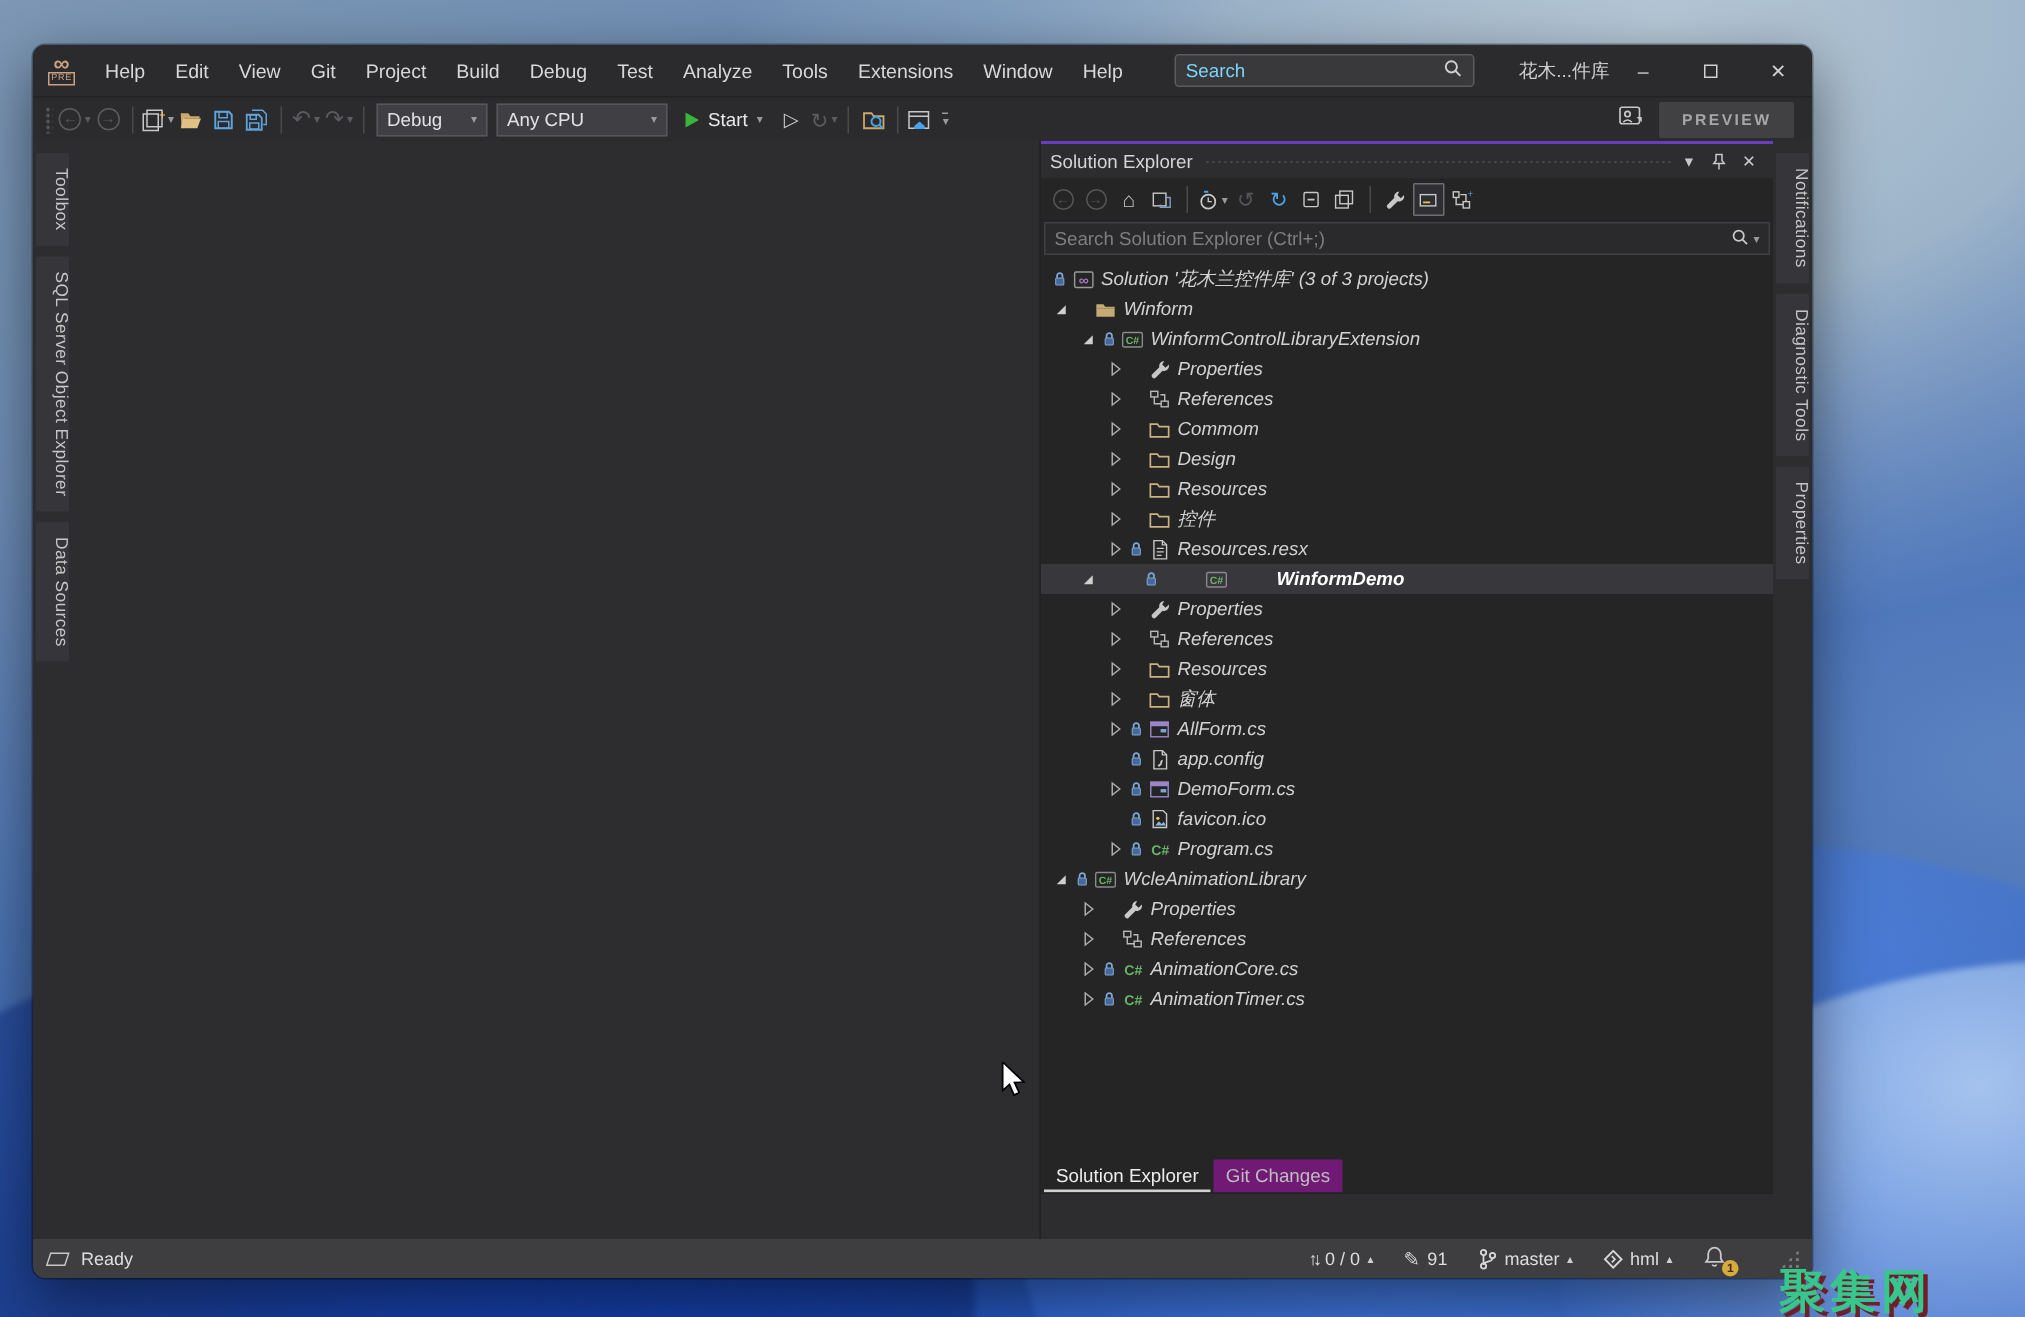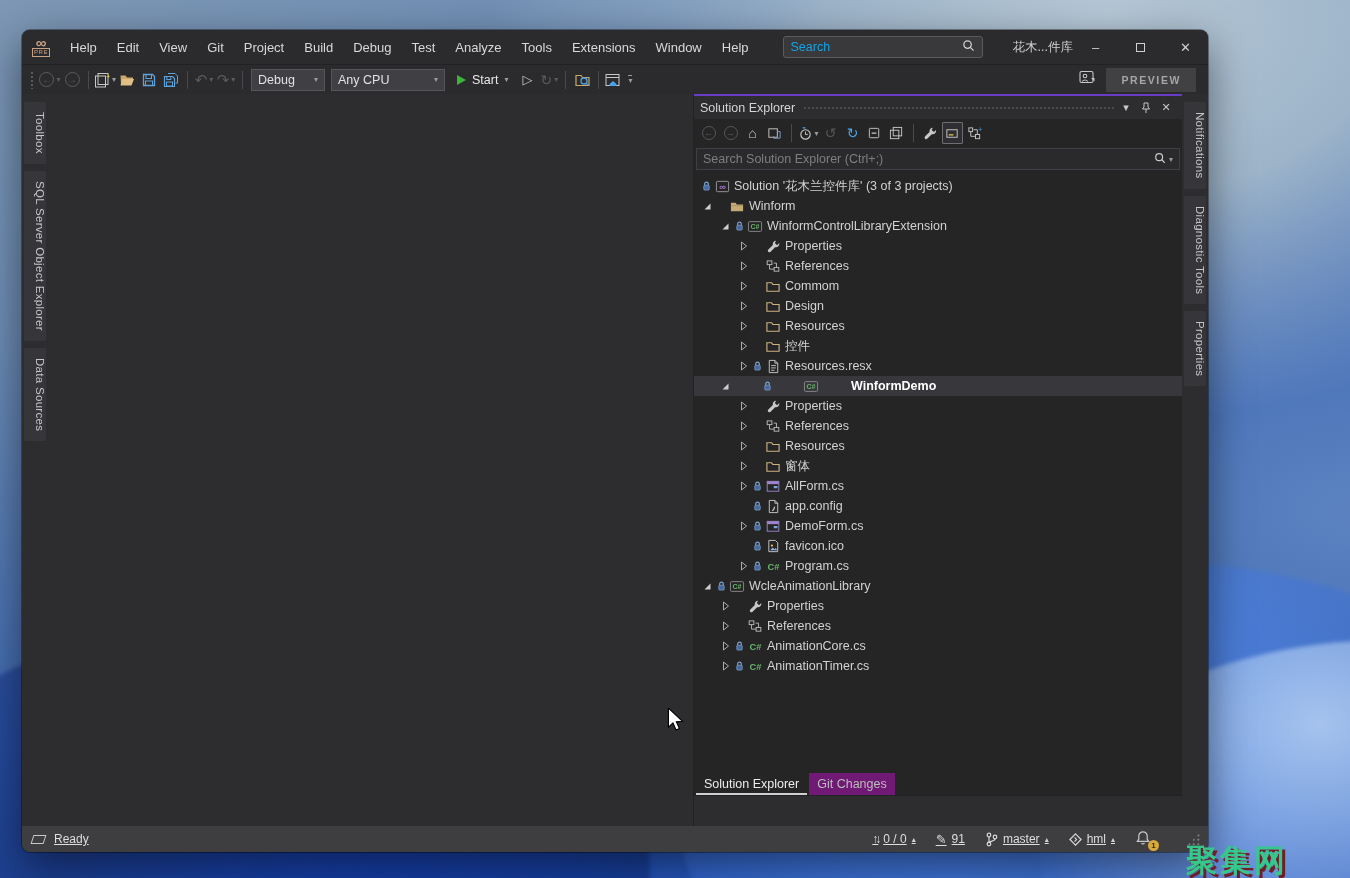--- a/index.html
+++ b/index.html
@@ -27,21 +27,21 @@
     display:flex; flex-direction:column; color:#dcdcdc; font-size:12px; }
 
   
   .titlebar { height:34px; background:#2b2b2d; display:flex; align-items:center; flex:0 0 auto; }
   .vslogo { width:34px; display:flex; flex-direction:column; align-items:center; justify-content:center; gap:0; padding-left:6px; }
   .vslogo .inf { color:#c9a183; font-size:15px; line-height:10px; font-weight:bold; }
   .vslogo .pre { font-size:6px; color:#c9a183; border:1px solid #c9a183; line-height:7px; padding:0 1px; letter-spacing:.5px; }
   .menubar { display:flex; align-items:center; height:100%; margin-left:6px; }
   .menu-item { padding:0 10px; height:100%; display:flex; align-items:center; color:#d8d8d8; font-size:13px; cursor:default; }
   .tb-search { margin-left:24px; width:214px; height:22px; background:#39393b; border:1px solid #5b5b5b; border-radius:3px;
-    display:flex; align-items:center; padding:0 7px; color:#0ea5e9; font-size:12.5px; }
+    display:flex; align-items:center; padding:0 7px; color:#7dd3fc; font-size:12.5px; }
   .tb-search .ph { flex:1; }
   .win-title { margin-left:30px; font-size:12.5px; color:#cfcfcf; white-space:nowrap; }
   .win-controls { margin-left:auto; display:flex; height:100%; }
   .wc { width:45px; height:100%; display:flex; align-items:center; justify-content:center; color:#d0d0d0; font-size:13px; }
   .wc .maxbox { width:9px; height:9px; border:1px solid #d0d0d0; }
 
   
   .toolbar { height:30px; background:#2b2b2d; border-top:1px solid #222224; display:flex; align-items:center; padding:0 4px; flex:0 0 auto; }
   .tgrip { width:5px; height:18px; margin:0 4px;
     background-image:radial-gradient(#5a5a5e 1px, transparent 1.2px); background-size:4px 4px; }
@@ -82,29 +82,29 @@
   .se-tico.accent { color:#4aa3e8; }
   .se-tico.active { border:1px solid #6e6e72; background:#2f2f33; }
   .se-search { height:22px; margin:1px 2px 3px 2px; background:#2a2a2c; border:1px solid #3f3f46; display:flex; align-items:center; padding:0 6px; flex:0 0 auto; }
   .se-search .ph { flex:1; color:#7e7e7e; font-size:12.5px; }
   .tree { flex:1; overflow:hidden; padding-top:3px; position:relative; }
   .trow { height:20px; display:flex; align-items:center; white-space:nowrap; font-size:12.5px; color:#d2d2d2; }
   .trow.selected { background:#37373c; color:#fff; font-weight:bold; }
   .texp { width:15px; display:flex; align-items:center; justify-content:center; flex:0 0 auto; }
   .tlock { width:13px; display:flex; align-items:center; justify-content:center; flex:0 0 auto; }
   .ticon { width:18px; display:flex; align-items:center; justify-content:center; flex:0 0 auto; }
-  .tlabel { margin-left:3px; }
+  .tlabel { margin-left:3px;font-style:italic; }
   .se-tabs { height:25px; display:flex; align-items:flex-end; padding-left:2px; gap:2px; flex:0 0 auto; background:#252526; }
   .se-tab { height:22px; display:flex; align-items:center; padding:0 8px; font-size:12.5px; }
   .se-tab.active { color:#ececec; box-shadow:inset 0 -2px 0 #cfcfcf; background:#252526; }
   .se-tab.inactive { color:#bdbdbd; background:#701a75; }
   .rp-spacer { height:31px; background:#2d2d30; flex:0 0 auto; border-top:1px solid #222224; }
 
   
-  .statusbar { height:26px; background:#3e3e40; display:flex; align-items:center; padding:0 8px 0 10px; flex:0 0 auto; font-size:12px; color:#dedede;text-decoration:underline; }
+  .statusbar { height:26px; background:#3e3e40; display:flex; align-items:center; padding:0 8px 0 10px; flex:0 0 auto; font-size:12px; color:#dedede; }
   .sb-left { display:flex; align-items:center; gap:9px; }
   .para { width:13px; height:9px; border:1px solid #c8c8c8; transform:skewX(-18deg); }
   .sb-right { margin-left:auto; display:flex; align-items:center; gap:20px; }
   .sb-item { display:flex; align-items:center; gap:5px; }
   .sb-caret { font-size:8px; color:#cfcfcf; }
   .updown { letter-spacing:-3px; font-size:12px; }
   .bell-wrap { position:relative; width:20px; height:18px; }
   .bell-badge { position:absolute; right:-4px; bottom:-3px; width:11px; height:11px; border-radius:50%;
      background:#d8a93c; color:#3c2d05; font-size:8px; font-weight:bold; display:flex; align-items:center; justify-content:center; }
   .sb-grip { width:13px; height:13px; margin-left:12px;

